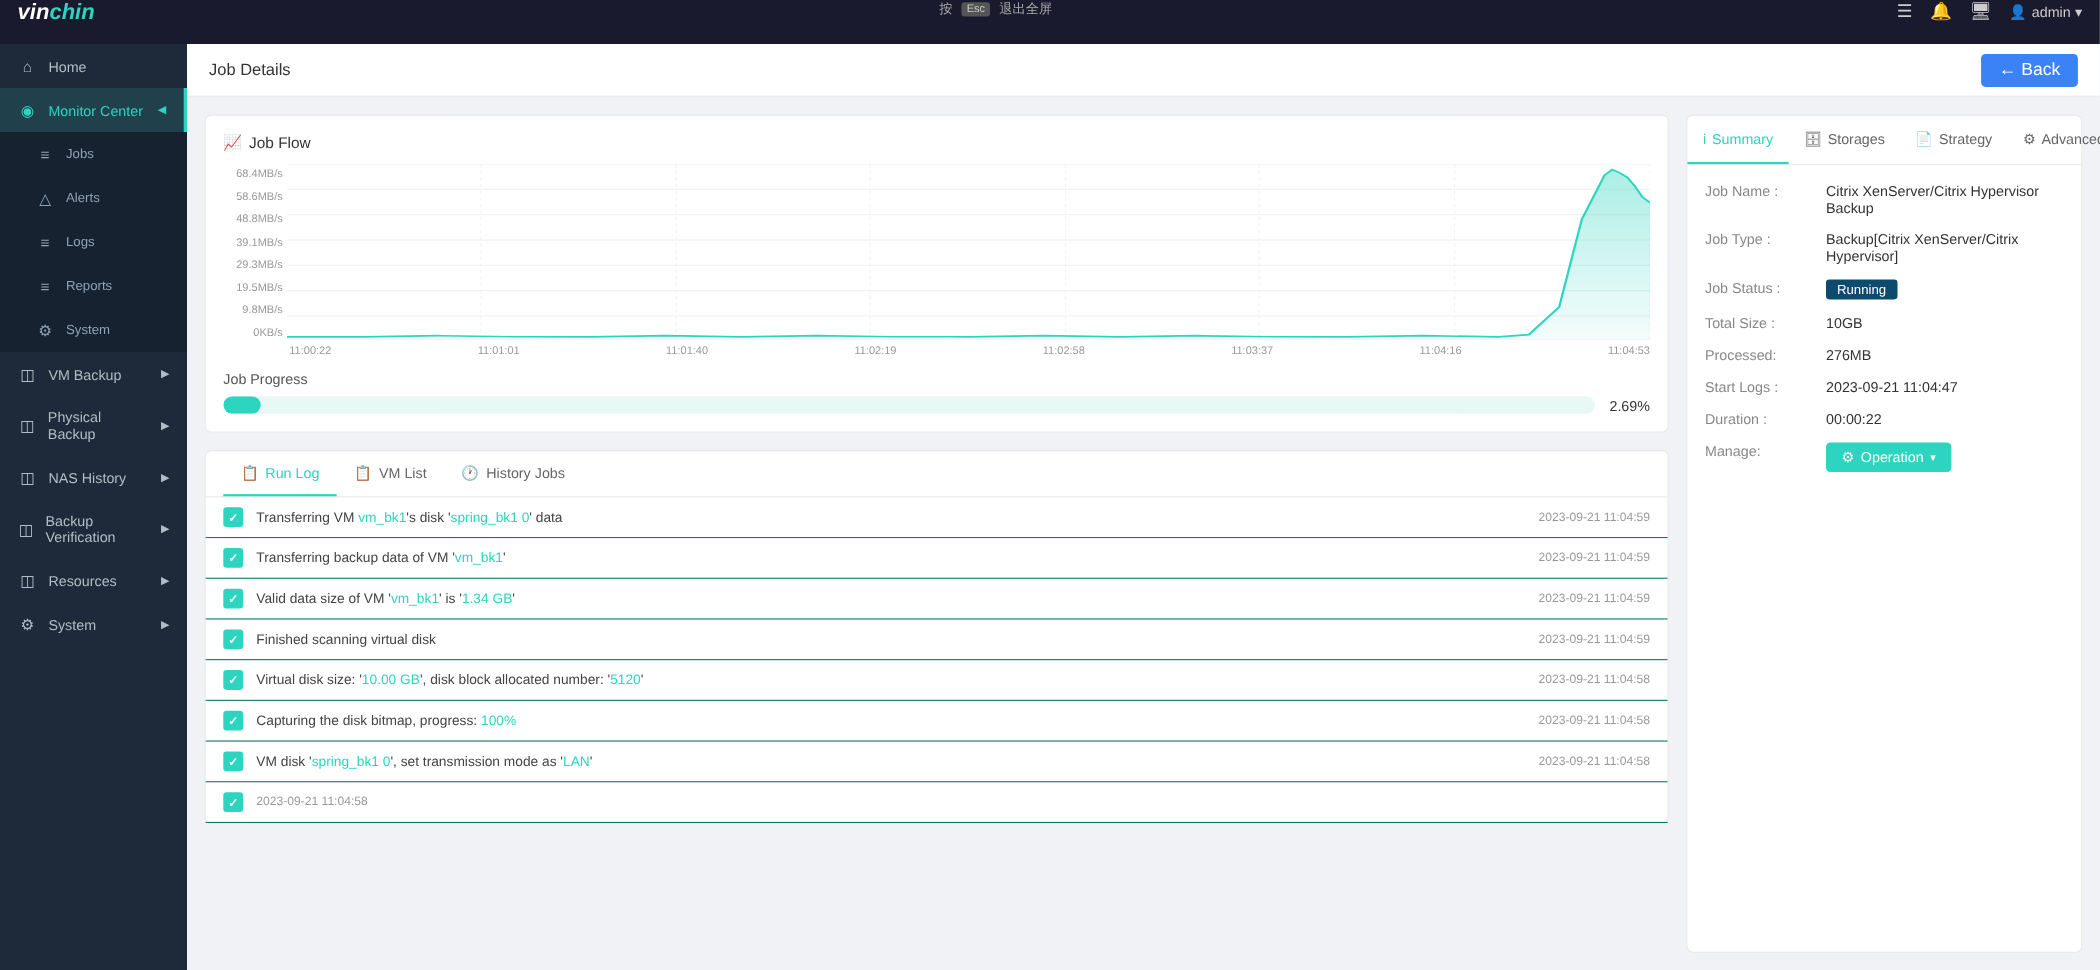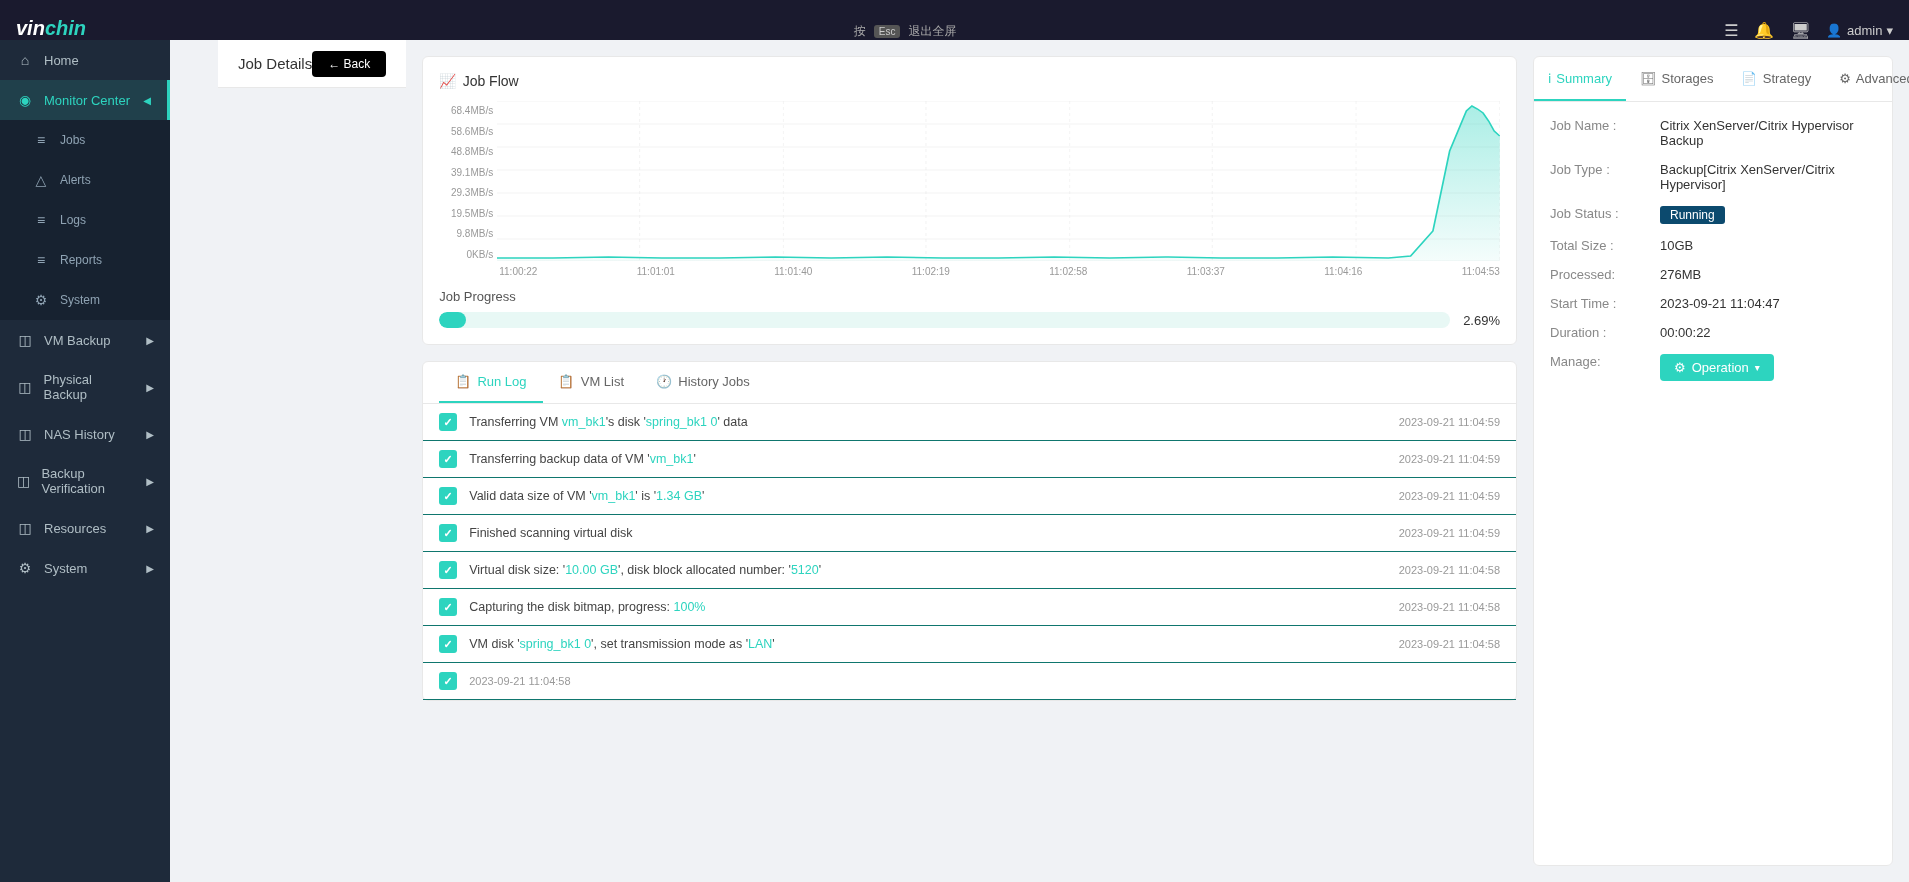--- a/index.html
+++ b/index.html
@@ -1,19 +1,19 @@
 <!DOCTYPE html>
 <html><head>
   <meta charset="utf-8">
   <style>
     * { box-sizing: border-box; margin: 0; padding: 0; }
     body { font-family: -apple-system, BlinkMacSystemFont, 'Segoe UI', sans-serif; font-size: 13px; background: #f0f2f5; color: #333; display: flex; flex-direction: column; height: 882px; overflow: hidden; }
 
     
-    .topbar { background: #1a1a2e; height: 40px; display: flex; align-items: flex-end; justify-content: space-between; padding: 0 16px; flex-shrink: 0; }
+    .topbar { background: #1a1a2e; height: 40px; display: flex; align-items: flex-start; justify-content: space-between; padding: 0 16px; flex-shrink: 0; }
     .topbar-logo { color: #4dd9b8; font-size: 20px; font-weight: bold; font-style: italic; }
     .topbar-logo span { color: #fff; }
     .topbar-center { color: #aaa; font-size: 12px; display: flex; align-items: center; gap: 8px; }
     .topbar-right { display: flex; align-items: center; gap: 16px; color: #ccc; font-size: 13px; }
     .topbar-right .icon { font-size: 16px; cursor: pointer; }
     .topbar-user { color: #ccc; cursor: pointer; display: flex; align-items: center; gap: 4px; }
 
     
     .layout { display: flex; flex: 1; overflow: hidden; }
 
@@ -21,26 +21,26 @@
     .sidebar { width: 170px; background: #1e2a3a; color: #ccc; display: flex; flex-direction: column; flex-shrink: 0; overflow-y: auto; }
     .sidebar-item { display: flex; align-items: center; gap: 10px; padding: 12px 16px; cursor: pointer; font-size: 13px; color: #b0bec5; transition: background 0.2s; }
     .sidebar-item.active { background: #2dd4bf22; color: #2dd4bf; border-right: 3px solid #2dd4bf; }
     .sidebar-item.active .sidebar-icon { color: #2dd4bf; }
     .sidebar-icon { font-size: 14px; width: 18px; text-align: center; }
     .sidebar-expand { margin-left: auto; font-size: 10px; }
     .sidebar-submenu { background: #172230; }
     .sidebar-submenu .sidebar-item { padding-left: 32px; font-size: 12px; color: #8fa3b3; }
 
     
-    .main { flex: 1; display: flex; flex-direction: row; overflow: hidden; padding-left: 48px; }
+    .main { flex: 1; display: flex; flex-direction: column; overflow: hidden; }
 
     
     .content-header { background: #fff; padding: 0 20px; height: 48px; display: flex; align-items: center; justify-content: space-between; border-bottom: 1px solid #e8e8e8; flex-shrink: 0; }
     .content-title { font-size: 15px; font-weight: 500; color: #333; }
-    .back-btn { background: #000000; color: #fff; border: none; padding: 6px 16px; border-radius: 4px; cursor: pointer; font-size: 12px; display: flex; align-items: center; gap: 6px; }
+    .back-btn { background: #3b82f6; color: #fff; border: none; padding: 6px 16px; border-radius: 4px; cursor: pointer; font-size: 16px; display: flex; align-items: center; gap: 6px; }
 
     
     .content-body { flex: 1; overflow-y: auto; padding: 16px; display: flex; gap: 16px; }
 
     
     .left-panel { flex: 1; display: flex; flex-direction: column; gap: 16px; min-width: 0; }
 
     
     .card { background: #fff; border-radius: 6px; padding: 16px; border: 1px solid #e8e8e8; }
     .card-title { font-size: 14px; font-weight: 500; color: #333; margin-bottom: 12px; display: flex; align-items: center; gap: 6px; }
@@ -357,21 +357,21 @@
             </div>
             <div class="summary-row">
               <span class="summary-label">Total Size :</span>
               <span class="summary-value">10GB</span>
             </div>
             <div class="summary-row">
               <span class="summary-label">Processed:</span>
               <span class="summary-value">276MB</span>
             </div>
             <div class="summary-row">
-              <span class="summary-label">Start Time :</span>
+              <span class="summary-label">Start Logs :</span>
               <span class="summary-value">2023-09-21 11:04:47</span>
             </div>
             <div class="summary-row">
               <span class="summary-label">Duration :</span>
               <span class="summary-value">00:00:22</span>
             </div>
             <div class="summary-row">
               <span class="summary-label">Manage:</span>
               <span class="summary-value">
                 <button class="op-btn">

